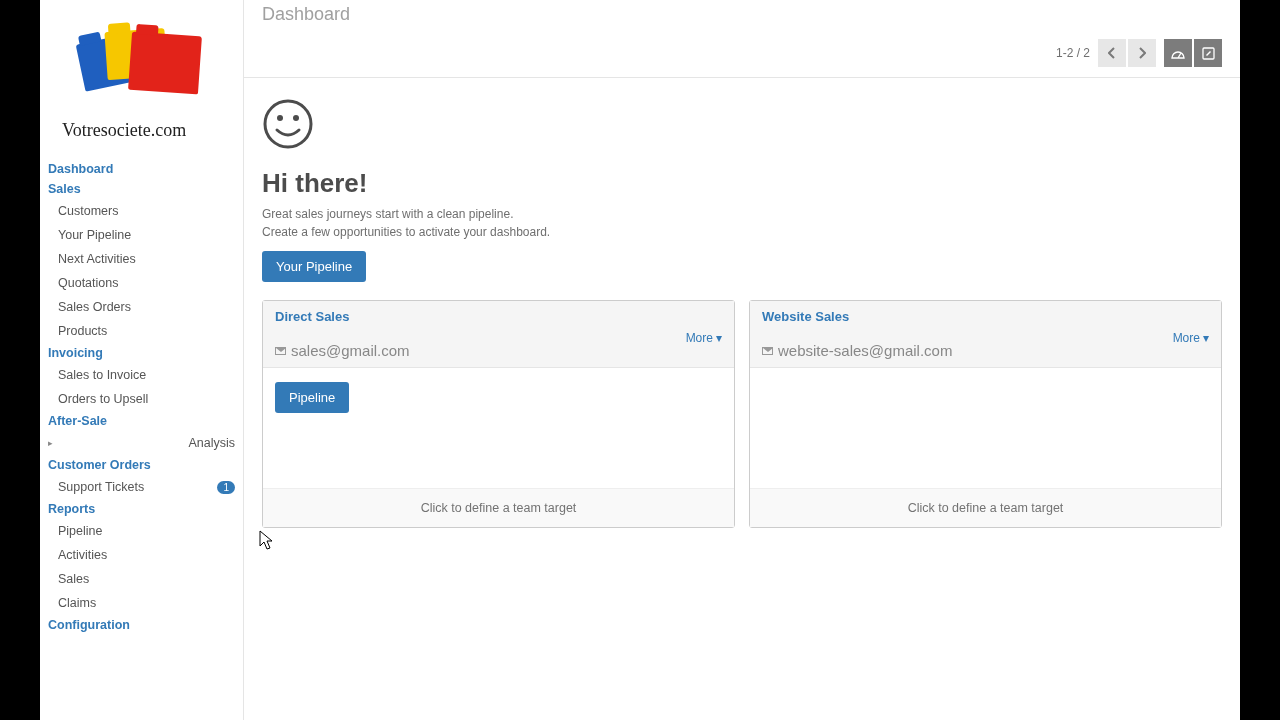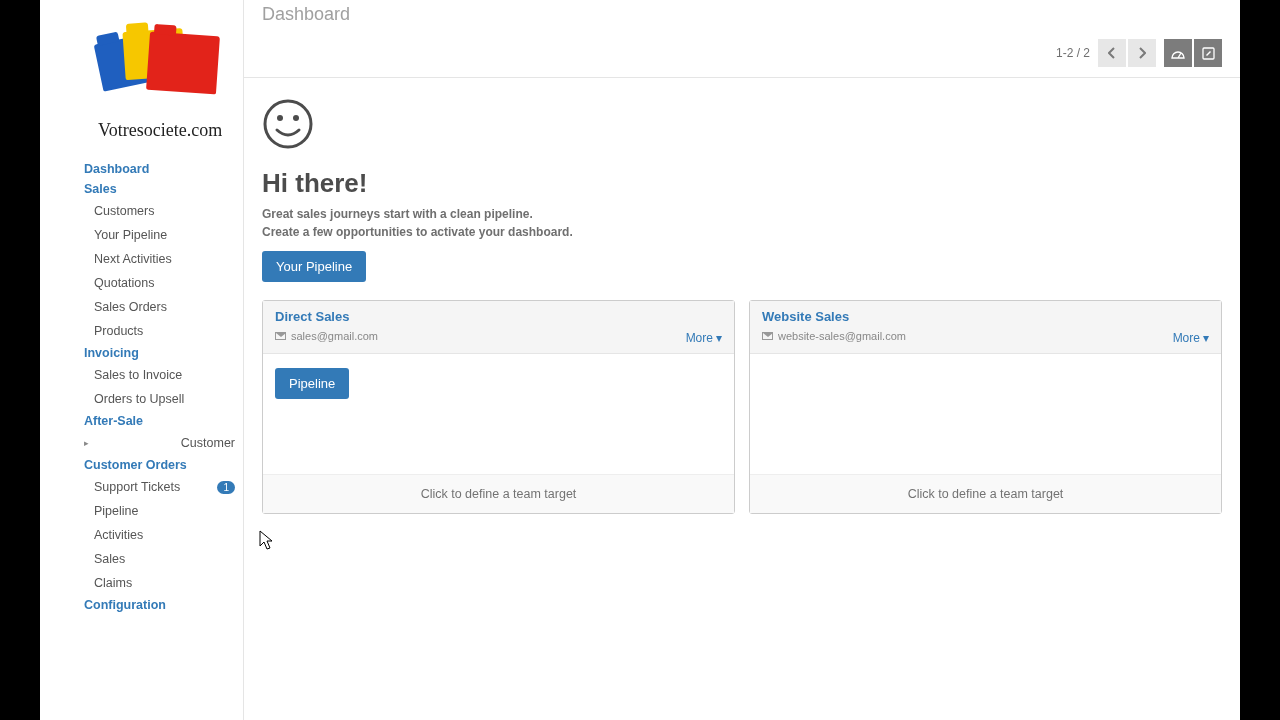--- a/index.html
+++ b/index.html
@@ -1,20 +1,20 @@
 <!DOCTYPE html>
 <html><head>
 <meta charset="utf-8">
 <style>
   * { box-sizing: border-box; margin: 0; padding: 0; }
   html, body { height: 100%; font-family: "Helvetica Neue", Arial, sans-serif; font-size: 13px; color: #4c4c4c; }
   .viewport { width: 1280px; height: 720px; background: #000; position: relative; overflow: hidden; }
   .app { position: absolute; left: 40px; top: 0; width: 1200px; height: 720px; background: #fff; display: flex; }
   
-  .sidebar { width: 204px; flex: 0 0 204px; border-right: 1px solid #e5e5e5; display: flex; flex-direction: column; padding-left: 36px; }
+  .sidebar { width: 204px; flex: 0 0 204px; border-right: 1px solid #e5e5e5; display: flex; flex-direction: column; }
   .logo-area { padding: 10px 8px 4px 8px; }
   .logo-img { width: 140px; height: 110px; margin: 0 auto; display: block; position: relative; }
   .folder { position: absolute; width: 60px; height: 48px; border-radius: 3px 3px 2px 2px; }
   .folder::before { content: ""; position: absolute; top: -8px; left: 4px; width: 22px; height: 10px; border-radius: 3px 3px 0 0; background: inherit; }
   .folder.blue { background: #1f5fbf; left: 8px; top: 28px; transform: rotate(-12deg); }
   .folder.yellow { background: #f6c700; left: 34px; top: 20px; transform: rotate(-4deg); }
   .folder.red { background: #e2231a; left: 58px; top: 24px; width: 70px; height: 58px; transform: rotate(4deg); }
   .logo-text { font-family: Georgia, serif; font-size: 18px; color: #222; padding-left: 14px; }
   .nav { flex: 1; overflow-y: auto; padding: 14px 8px 8px 8px; position: relative; }
   .nav::-webkit-scrollbar { width: 10px; }
@@ -31,27 +31,27 @@
   .pager-text { color: #6f6f6f; font-size: 12px; }
   .btn-group { display: flex; }
   .btn { border: none; background: #e7e7e7; color: #7a7a7a; width: 28px; height: 28px; display: inline-flex; align-items: center; justify-content: center; cursor: pointer; font-size: 13px; }
   .btn + .btn { margin-left: 2px; }
   .btn.dark { background: #7c7c7c; color: #fff; }
   .divider { border-top: 1px solid #e5e5e5; }
   .welcome { display: flex; gap: 18px; padding: 20px 18px 18px 18px; justify-content: center; flex-direction: column; }
   .smiley { width: 52px; height: 52px; flex: 0 0 52px; }
   .smiley svg { width: 52px; height: 52px; }
   .welcome-text h1 { font-size: 26px; color: #4c4c4c; font-weight: bold; margin-bottom: 6px; }
-  .welcome-text p { font-size: 12px; color: #6f6f6f; line-height: 1.5; font-weight: bold;}
+  .welcome-text p { font-size: 12px; color: #6f6f6f; line-height: 1.5; font-weight: normal;}
   .btn-primary { background: #337ab7; color: #fff; border: none; padding: 8px 14px; border-radius: 3px; font-size: 13px; margin-top: 10px; cursor: pointer; }
   .cards { display: flex; gap: 14px; padding: 0 18px 18px 18px; }
   .card { flex: 1; border: 1px solid #ccc; border-radius: 3px; display: flex; flex-direction: column; background: #fff; }
   .card-header { background: #f5f5f5; border-bottom: 1px solid #e5e5e5; padding: 8px 12px; display: flex; justify-content: space-between; align-items: flex-start; }
   .card-title { color: #337ab7; font-weight: bold; font-size: 13px; }
-  .card-email { color: #888; font-size: 11px; display: flex; align-items: center; gap: 5px; margin-top: 6px; justify-content: space-between; }
+  .card-email { color: #888; font-size: 15px; display: flex; align-items: center; gap: 5px; margin-top: 18px; justify-content: space-between; }
   .more-link { color: #337ab7; font-size: 12px; cursor: pointer; display: flex; align-items: center; gap: 3px; margin-top: 22px;}
   .card-body { padding: 14px 12px; min-height: 120px; display: flex; gap: 40px; }
   .links-col a { display: block; color: #337ab7; font-size: 12.5px; margin-bottom: 6px; text-decoration: none; cursor: pointer; }
   .card-footer { background: #f9f9f9; border-top: 1px solid #eee; text-align: center; padding: 12px; color: #737373; font-size: 12.5px; cursor: pointer; }
   .cursor { position: absolute; left: 259px; top: 530px; pointer-events: none; }
   .cursor svg { width: 16px; height: 22px; }
   .mail-icon { width: 11px; height: 8px; border: 1px solid #999; display: inline-block; position: relative; }
   .mail-icon::after { content: ""; position: absolute; left: 0; top: 0; width: 0; height: 0; border-left: 5.5px solid transparent; border-right: 5.5px solid transparent; border-top: 4px solid #999; }
 </style>
 </head>
@@ -78,29 +78,30 @@
         <div class="nav-item">Quotations</div>
         <div class="nav-item">Sales Orders</div>
         <div class="nav-item">Products</div>
 
         <div class="nav-section-title">Invoicing</div>
         <div class="nav-item">Sales to Invoice</div>
         <div class="nav-item">Orders to Upsell</div>
 
         <div class="nav-section-title">After-Sale</div>
         <div class="nav-item with-caret">
-            <span>Customer</span>
+            <span>Analysis</span>
           </div>
 
         <div class="nav-section-title">Customer Orders</div>
         <div class="nav-item">
           <span>Support Tickets</span>
           <span class="badge">1</span>
         </div>
 
+        <div class="nav-section-title">Reports</div>
         <div class="nav-item">Pipeline</div>
         <div class="nav-item">Activities</div>
         <div class="nav-item">Sales</div>
         <div class="nav-item">Claims</div>
 
         <div class="nav-section-title">Configuration</div>
       </nav>
     </aside>
 
     <main class="main">

